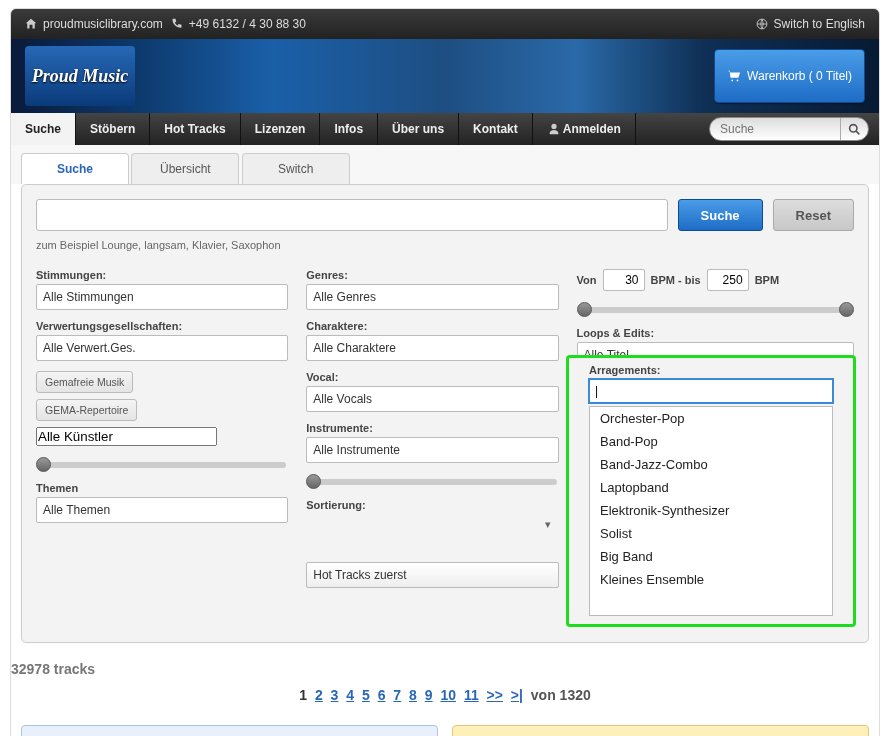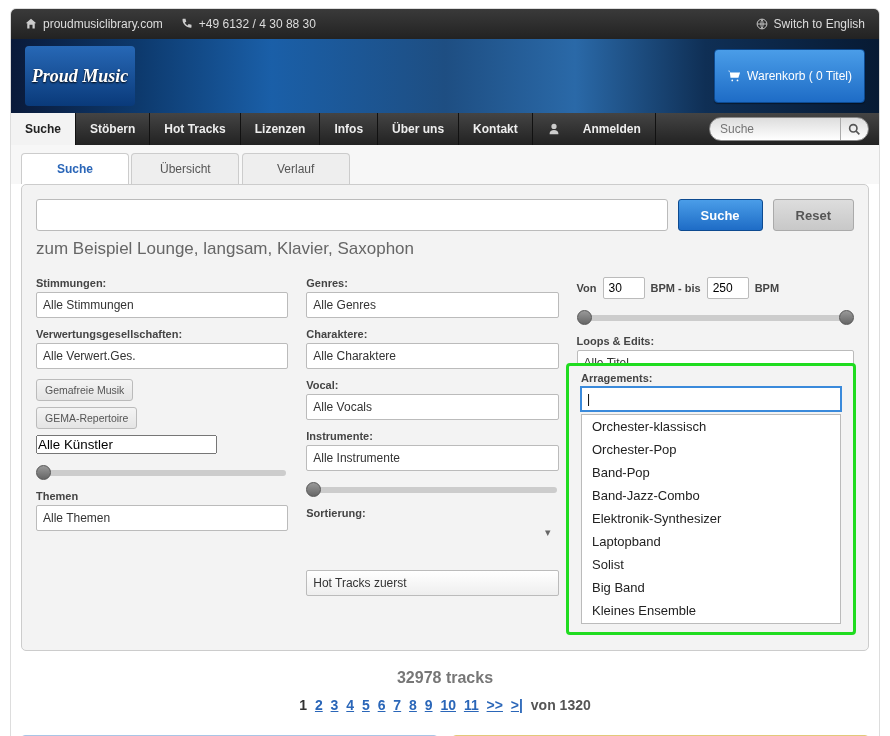--- a/index.html
+++ b/index.html
@@ -1,53 +1,53 @@
 <!DOCTYPE html>
 <html><head>
 <meta charset="utf-8">
 <style>
   * { box-sizing: border-box; margin: 0; padding: 0; }
   body { font-family: Arial, Helvetica, sans-serif; font-size: 12px; background: #fff; color: #333; }
   .wrap { width: 870px; margin: 8px auto; border: 1px solid #ddd; border-radius: 6px; overflow: hidden; background:#fff; }
 
   
   .topbar { background: linear-gradient(#3a3a3a,#222); color: #ccc; height: 30px; display:flex; align-items:center; justify-content:space-between; padding:0 14px; font-size:12px; }
-  .topbar .left { display:flex; gap:18px; align-items:flex-start; }
+  .topbar .left { display:flex; gap:8px; align-items:flex-start; }
   .topbar .item { display:flex; gap:6px; align-items:center; color:#ddd; }
   .icon-svg { width:12px; height:12px; fill:#ccc; display:inline-block; vertical-align:middle; }
   .icon-svg-b { width:14px; height:14px; fill:#ccc; }
 
   
   .banner { height:74px; background: linear-gradient(90deg,#0a1a3a 0%,#0d3a6e 15%,#1a5fa8 30%,#1e4e82 50%,#2a69a8 65%,#0f2f55 80%,#071a33 100%); position:relative; display:flex; align-items:center; justify-content:space-between; padding:0 14px; }
   .logo { width:110px; height:60px; background:linear-gradient(#2768b6,#0a3a7a); border-radius:4px; display:flex; align-items:center; justify-content:center; color:#fff; font-family: 'Times New Roman', serif; font-style:italic; font-weight:bold; font-size:18px; line-height:0.9; text-align:right; text-shadow:0 1px 2px #000; }
   .cart-btn { background: linear-gradient(#4a9de8,#1e6cc6); border:1px solid #0d4a90; color:#fff; padding:19px 12px; border-radius:4px; font-size:12px; display:flex; gap:6px; align-items:center; box-shadow:0 1px 1px rgba(0,0,0,.4); cursor:pointer; }
 
   
   .mainnav { background: linear-gradient(#444,#222); height:32px; display:flex; align-items:stretch; padding-right:10px; }
   .mainnav a { color:#eee; text-decoration:none; padding:0 14px; display:flex; align-items:center; font-size:12px; font-weight:bold; border-right:1px solid #111; cursor:pointer; }
   .mainnav a.active { background:#f3f3f3; color:#222; }
-  .mainnav .login { display:flex; align-items:center; gap:22px;text-align:right; }
+  .mainnav .login { display:flex; align-items:center; gap:2px;text-align:right; }
   .mainnav .spacer { flex:1; }
   .searchpill { align-self:center; display:flex; align-items:center; background:linear-gradient(#ddd,#fff); border-radius:14px; height:24px; overflow:hidden; border:1px solid #888; }
   .searchpill input { border:0; outline:0; background:transparent; padding:0 10px; width:130px; font-size:12px; color:#555; }
   .searchpill .go { width:28px; height:100%; display:flex; align-items:center; justify-content:center; border-left:1px solid #aaa; cursor:pointer; }
 
   
   .subtabs { padding:8px 10px 0; background:#f7f7f7; }
   .subtabs .tab { display:inline-block; width:108px; text-align:center; border:1px solid #ccc; border-bottom:none; background:#eee; color:#555; padding:8px 0; font-size:12px; cursor:pointer; border-top-left-radius:4px; border-top-right-radius:4px; margin-right:-1px; }
   .subtabs .tab.active { background:#fff; color:#2a66b8; font-weight:bold; }
 
   
   .panel { background:#f3f3f3; border:1px solid #ccc; border-radius:5px; margin:0 10px 14px; padding:14px 14px 24px; position:relative; }
   .searchrow { display:flex; gap:10px; margin-bottom:8px; }
   .searchrow input[type=text] { flex:1; height:32px; border:1px solid #bbb; border-radius:3px; padding:0 8px; font-size:13px; }
   .btn { height:32px; padding:0 22px; border-radius:3px; font-size:13px; font-weight:bold; cursor:pointer; }
   .btn-primary { background:linear-gradient(#4a9de8,#1e6cc6); color:#fff; border:1px solid #0d4a90; }
   .btn-muted { background:linear-gradient(#ddd,#c8c8c8); color:#555; border:1px solid #aaa; }
-  .example { color:#666; font-size:17px; margin-bottom:18px; }
+  .example { color:#666; font-size:11px; margin-bottom:18px; }
 
   .cols { display:flex; gap:18px; }
   .col { flex:1; display:flex; flex-direction:column; gap:10px; }
   .col.right { flex:1.1; }
 
   .field label { display:block; font-size:11px; font-weight:bold; color:#444; margin-bottom:3px; }
   .field input.box, .field select.box { width:100%; height:26px; border:1px solid #bbb; border-radius:2px; padding:0 6px; font-size:12px; color:#333; background:#fff; }
   .field select.box { appearance:none; background:linear-gradient(#fff,#eee); padding-right:22px;margin-top:48px; }
   .select-wrap { position:relative; }
   .select-wrap::after { content:"▾"; position:absolute; right:8px; top:4px; font-size:11px; color:#666; pointer-events:none; }
@@ -55,31 +55,31 @@
   .minibtns { display:flex; gap:6px; margin-bottom:6px; }
   .minibtn { font-size:10.5px; padding:4px 8px; border:1px solid #bbb; border-radius:3px; background:#eee; color:#555; cursor:pointer; }
   .minibtn:first-child { background:linear-gradient(#f4f4f4,#e4e4e4); }
 
   .slider { height:6px; background:#ccc; border-radius:3px; position:relative; margin:6px 2px 4px; }
   .slider .knob { position:absolute; top:-5px; width:15px; height:15px; border-radius:50%; background:linear-gradient(#999,#666); border:1px solid #555; }
   .slider .knob.l { left:-2px; }
   .slider .knob.r { right:-2px; }
 
   .bpmrow { display:flex; align-items:center; gap:6px; font-size:11px; font-weight:bold; color:#444; }
-  .bpmrow input { width:42px; height:22px; border:1px solid #bbb; border-radius:2px; text-align:left; padding:0 5px; font-size:12px; }
-
-  
-  .arr-wrap { border:3px solid #1fdc1f; border-radius:4px; padding:6px 12px 8px; margin-top:-4px; position:absolute; right:12px; top:182px; width:290px; background:#f3f3f3; z-index:5; }
+  .bpmrow input { width:42px; height:22px; border:1px solid #bbb; border-radius:2px; text-align:right; padding:0 5px; font-size:12px; }
+
+  
+  .arr-wrap { border:3px solid #1fdc1f; border-radius:4px; padding:6px 20px 8px; margin-top:-4px; position:absolute; right:12px; top:174px; width:290px; background:#f3f3f3; z-index:5; }
   .arr-wrap label { display:block; font-size:11px; font-weight:bold; color:#444; margin-bottom:3px; }
   .arr-input { width:100%; height:24px; border:1px solid #3a8adb; outline:1px solid #3a8adb; padding:0 5px; font-size:12px; margin-bottom:3px; }
   .arr-list { border:1px solid #bbb; background:#fff; height:210px; overflow-y:scroll; font-size:13px; color:#222; }
   .arr-list div { padding:4px 10px; cursor:pointer; }
 
   
-  .trackcount { text-align:center; color:#777; font-size:16px; font-weight:bold; margin:18px 0 10px; }
+  .trackcount { color:#777; font-size:14px; font-weight:bold; margin:18px 0 10px; }
   .pager { text-align:center; color:#2a66b8; font-size:14px; font-weight:bold; margin-bottom:22px; }
   .pager span, .pager a { margin:0 2px; }
   .pager .cur { color:#333; text-decoration:none; }
   .pager a { color:#2a66b8; text-decoration:underline; cursor:pointer; }
   .pager .suffix { color:#555; font-weight:bold; text-decoration:none;text-align:right; }
 
   .bigbtns { display:flex; gap:14px; padding:0 10px 16px; }
   .bigbtn { flex:1; text-align:center; padding:12px 0; border-radius:4px; font-weight:bold; font-size:14px; cursor:pointer; }
   .bigbtn.blue { background:#e8f1fb; border:1px solid #a9c5e6; color:#1c5fb0; }
   .bigbtn.yellow { background:#ffefb8; border:1px solid #e2c97a; color:#6b5210; }
@@ -145,21 +145,21 @@
             <circle cx="6.5" cy="6.5" r="4.5" fill="none" stroke="#555" stroke-width="2"></circle>
             <path d="M10 10l4 4" stroke="#555" stroke-width="2"></path>
           </svg>
       </div>
     </div>
   </div>
 
   <div class="subtabs">
     <div class="tab active">Suche</div>
     <div class="tab">Übersicht</div>
-    <div class="tab">Verlauf</div>
+    <div class="tab">Switch</div>
   </div>
 
   <div class="panel">
     <div class="searchrow">
       <input type="text" style="">
       <button class="btn btn-primary">Suche</button>
       <button class="btn btn-muted">Reset</button>
     </div>
     <div class="example">zum Beispiel Lounge, langsam, Klavier, Saxophon</div>
 
@@ -239,26 +239,25 @@
           <input class="box" value="Alle Titel" style="">
         </div>
         <div style="height:240px"></div>
       </div>
     </div>
 
     <div class="arr-wrap">
       <label>Arragements:</label>
       <input class="arr-input" type="text" value="|" style="">
       <div class="arr-list" id="arr-list">
-          <div>Orchester-klassisch</div>
           <div>Orchester-Pop</div>
           <div>Band-Pop</div>
           <div>Band-Jazz-Combo</div>
+          <div>Laptopband</div>
           <div>Elektronik-Synthesizer</div>
-          <div>Laptopband</div>
           <div>Solist</div>
           <div>Big Band</div>
           <div>Kleines Ensemble</div>
         </div>
     </div>
   </div>
 
   <div class="trackcount">32978 tracks</div>
   <div class="pager" id="pager"><span class="cur">1</span> <a class="">2</a> <a class="">3</a> <a class="">4</a> <a class="">5</a> <a class="">6</a> <a class="">7</a> <a class="">8</a> <a class="">9</a> <a class="">10</a> <a class="">11</a> <a>&gt;&gt;</a> <a>&gt;|</a> <span class="suffix"> von 1320</span></div>
 

